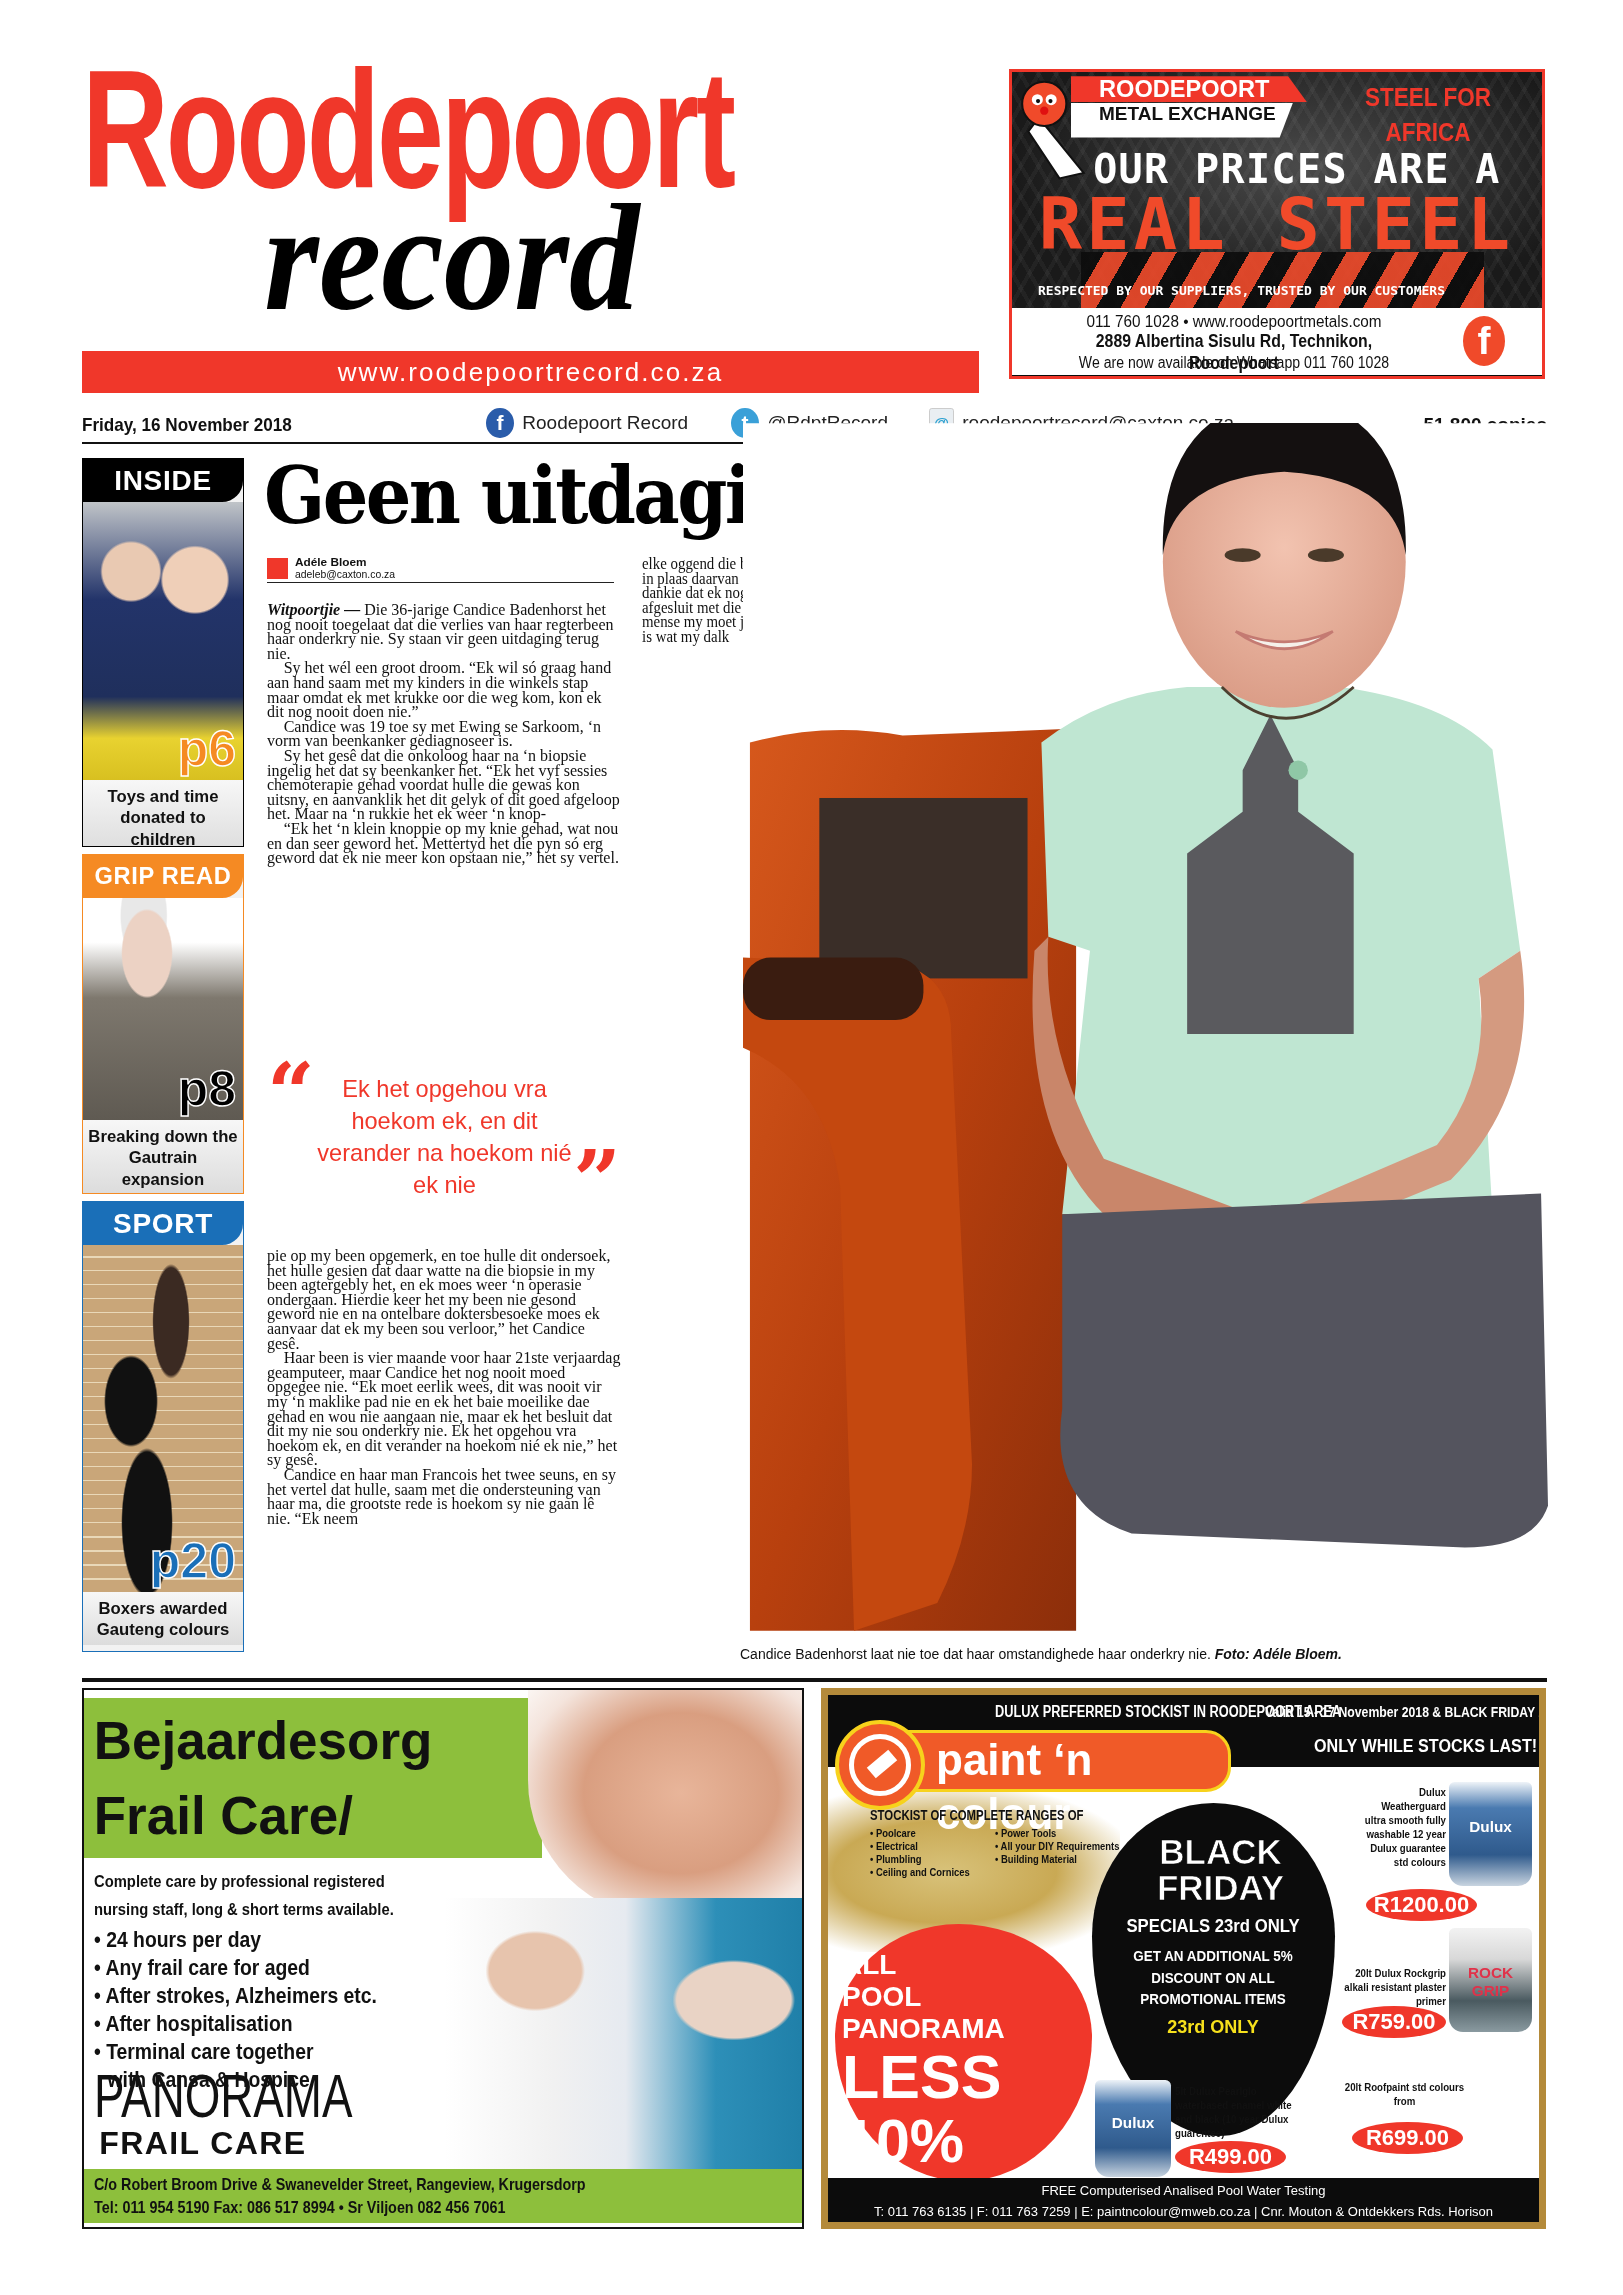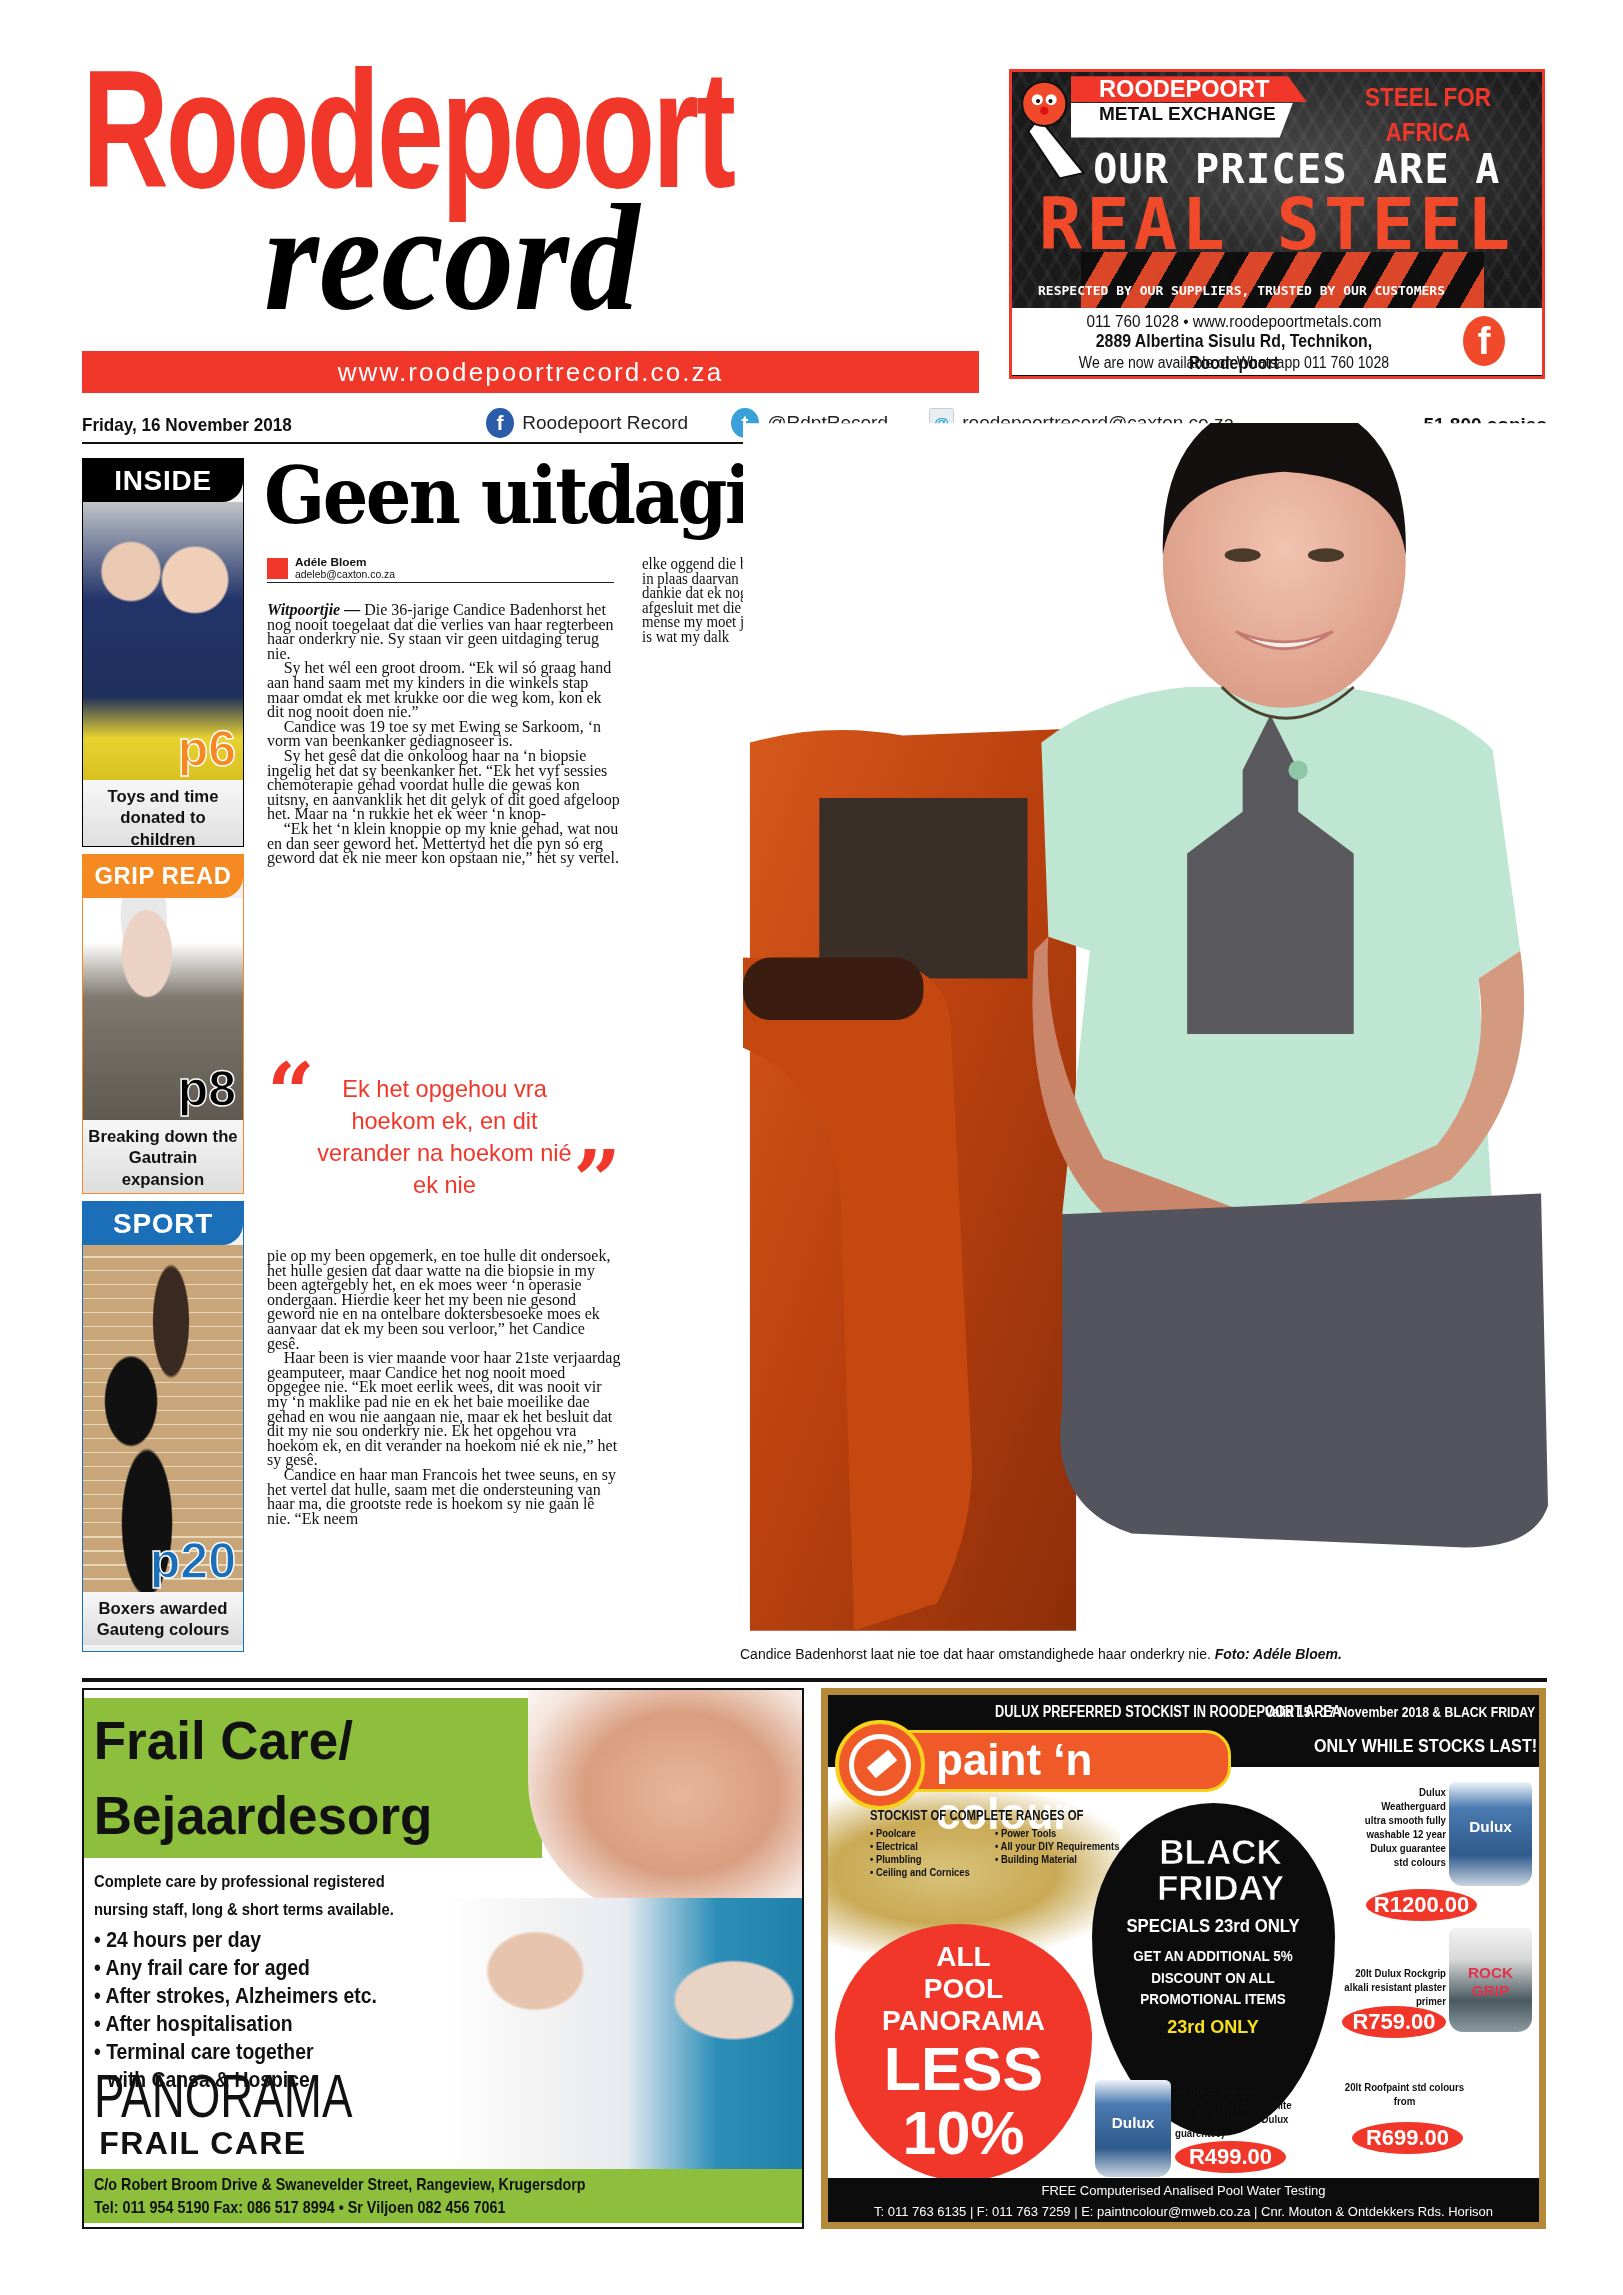--- a/index.html
+++ b/index.html
@@ -179,21 +179,21 @@
   .paint-bf1 { position: absolute; left: 292px; top: 139px; width: 201px; text-align: center; color: #fff;
     font-family: "Liberation Sans", sans-serif; font-weight: 700; font-size: 35px; line-height: 36px; -webkit-text-stroke: 0.7px #000; }
   .paint-bf-spec { position: absolute; left: 274px; top: 219px; width: 222px; text-align: center; color: #fff;
     font-family: "Liberation Sans", sans-serif; font-weight: 700; font-size: 19px; line-height: 23.6px; transform: scaleX(0.88); }
   .paint-bf-more { position: absolute; left: 274px; top: 250px; width: 222px; text-align: center; color: #fff;
     font-family: "Liberation Sans", sans-serif; font-weight: 700; font-size: 15.3px; line-height: 21.5px; transform: scaleX(0.88); }
   .paint-bf-only { position: absolute; left: 274px; top: 321px; width: 222px; text-align: center; color: #f7e11c;
     font-family: "Liberation Sans", sans-serif; font-weight: 700; font-size: 18px; line-height: 22px; }
   .paint-red-blob { position: absolute; left: 7px; top: 229px; width: 257px; height: 257px; background: #f0372a;
     border-radius: 48% 52% 50% 50% / 44% 44% 56% 56%; }
-  .paint-red-text { position: absolute; left: 14px; top: 246px; width: 243px; text-align: center; color: #fff;
+  .paint-red-text { position: absolute; left: 14px; top: 254px; width: 243px; color: #fff;
     font-family: "Liberation Sans", sans-serif; font-weight: 700; }
   .paint-red-text .s { font-size: 28px; line-height: 32px; }
   .paint-red-text .l { font-size: 61px; line-height: 64px; }
   .paint-bucket { position: absolute; border-radius: 5.6px 5.6px 14px 14px;
     background: linear-gradient(180deg, #eef3f8 0%, #4a7ab0 25%, #2f5a8c 70%, #c8d4e0 100%); }
   .paint-bucket .lbl { position: absolute; left: 0; width: 100%; top: 35%; text-align: center; color: #fff;
     font-family: "Liberation Sans", sans-serif; font-weight: 700; font-size: 15.3px; }
   .paint-prod { position: absolute; font-family: "Liberation Sans", sans-serif; font-weight: 700; font-size: 11.8px; line-height: 14px;
     color: #111; transform: scaleX(0.82); }
   .paint-price { position: absolute; height: 32px; border-radius: 50%; background: #f0372a; color: #fff;
@@ -358,22 +358,22 @@
   <span>Candice Badenhorst laat nie toe dat haar omstandighede haar onderkry nie.</span>
   <em>Foto: Adéle Bloem.</em>
 </div>
 
 <div class="abs rule-bottom"></div>
 
 <div class="abs frail-ad">
   <div class="frail-green"></div>
   <div class="frail-hands"></div>
   <div class="frail-title">
+    <div>Bejaardesorg</div>
     <div>Frail Care/</div>
-    <div>Bejaardesorg</div>
   </div>
   <div class="frail-photo"></div>
   <div class="frail-intro">
     <div>Complete care by professional registered</div>
     <div>nursing staff, long &amp; short terms available.</div>
   </div>
   <ul class="frail-list">
     <li>• 24 hours per day</li>
     <li>• Any frail care for aged</li>
     <li>• After strokes, Alzheimers etc.</li>

